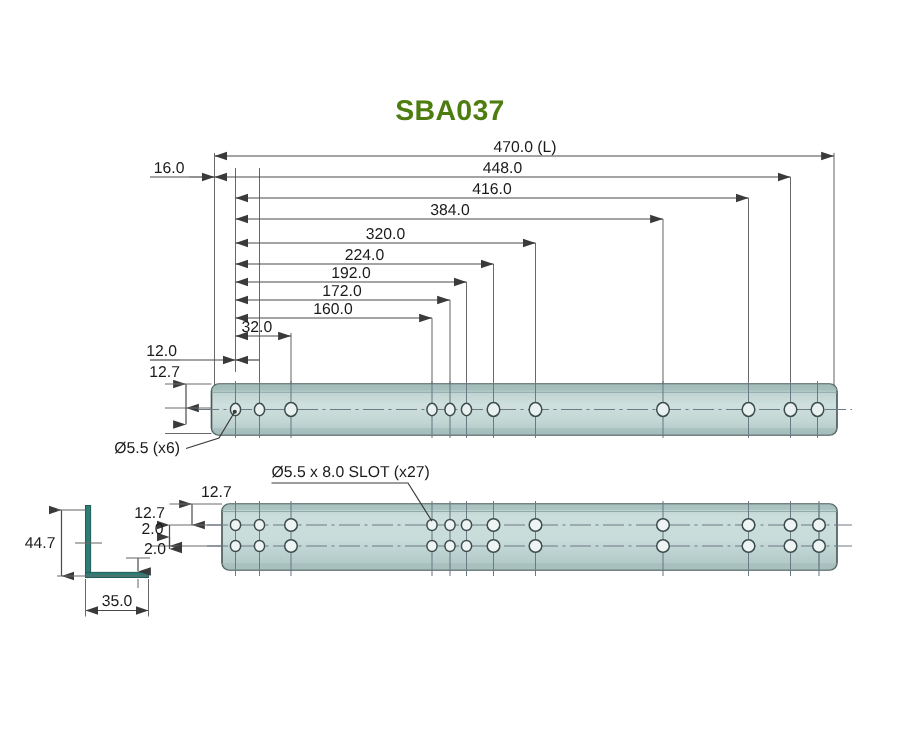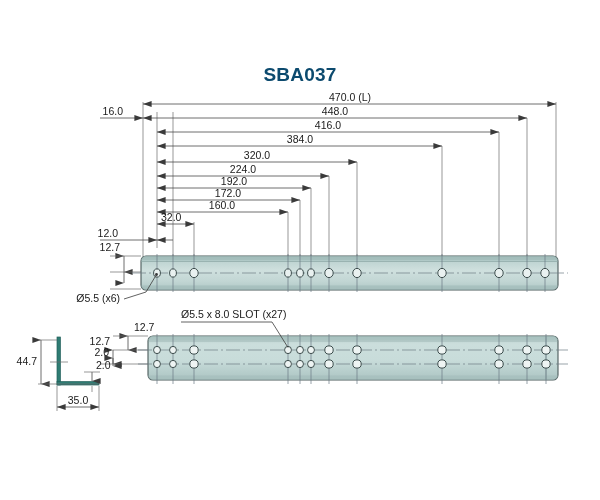--- a/index.html
+++ b/index.html
@@ -1,21 +1,21 @@
 <!DOCTYPE html>
 <html><head>
 <meta charset="utf-8">
 <style>
   html,body{margin:0;padding:0;background:#ffffff;}
   body{width:600px;height:500px;overflow:hidden;
        font-family:"Liberation Sans","DejaVu Sans",sans-serif;}
   #stage{position:relative;width:600px;height:500px;background:#ffffff;}
   #title{
     position:absolute;left:0;top:64px;width:600px;text-align:center;
-    font-size:19px;font-weight:bold;color:#0c4a6e;letter-spacing:.2px;
+    font-size:19px;font-weight:bold;color:#4d7c0f;letter-spacing:.2px;
   }
   svg{position:absolute;left:0;top:0;width:600px;height:500px;display:block;}
   .dimtxt{font-family:"Liberation Sans","DejaVu Sans",sans-serif;font-size:10.5px;fill:#1a1a1a;}
   .calltxt{font-family:"Liberation Sans","DejaVu Sans",sans-serif;font-size:10.5px;fill:#1a1a1a;}
 </style>
 </head>
 <body>
 
 <div id="stage">
 

